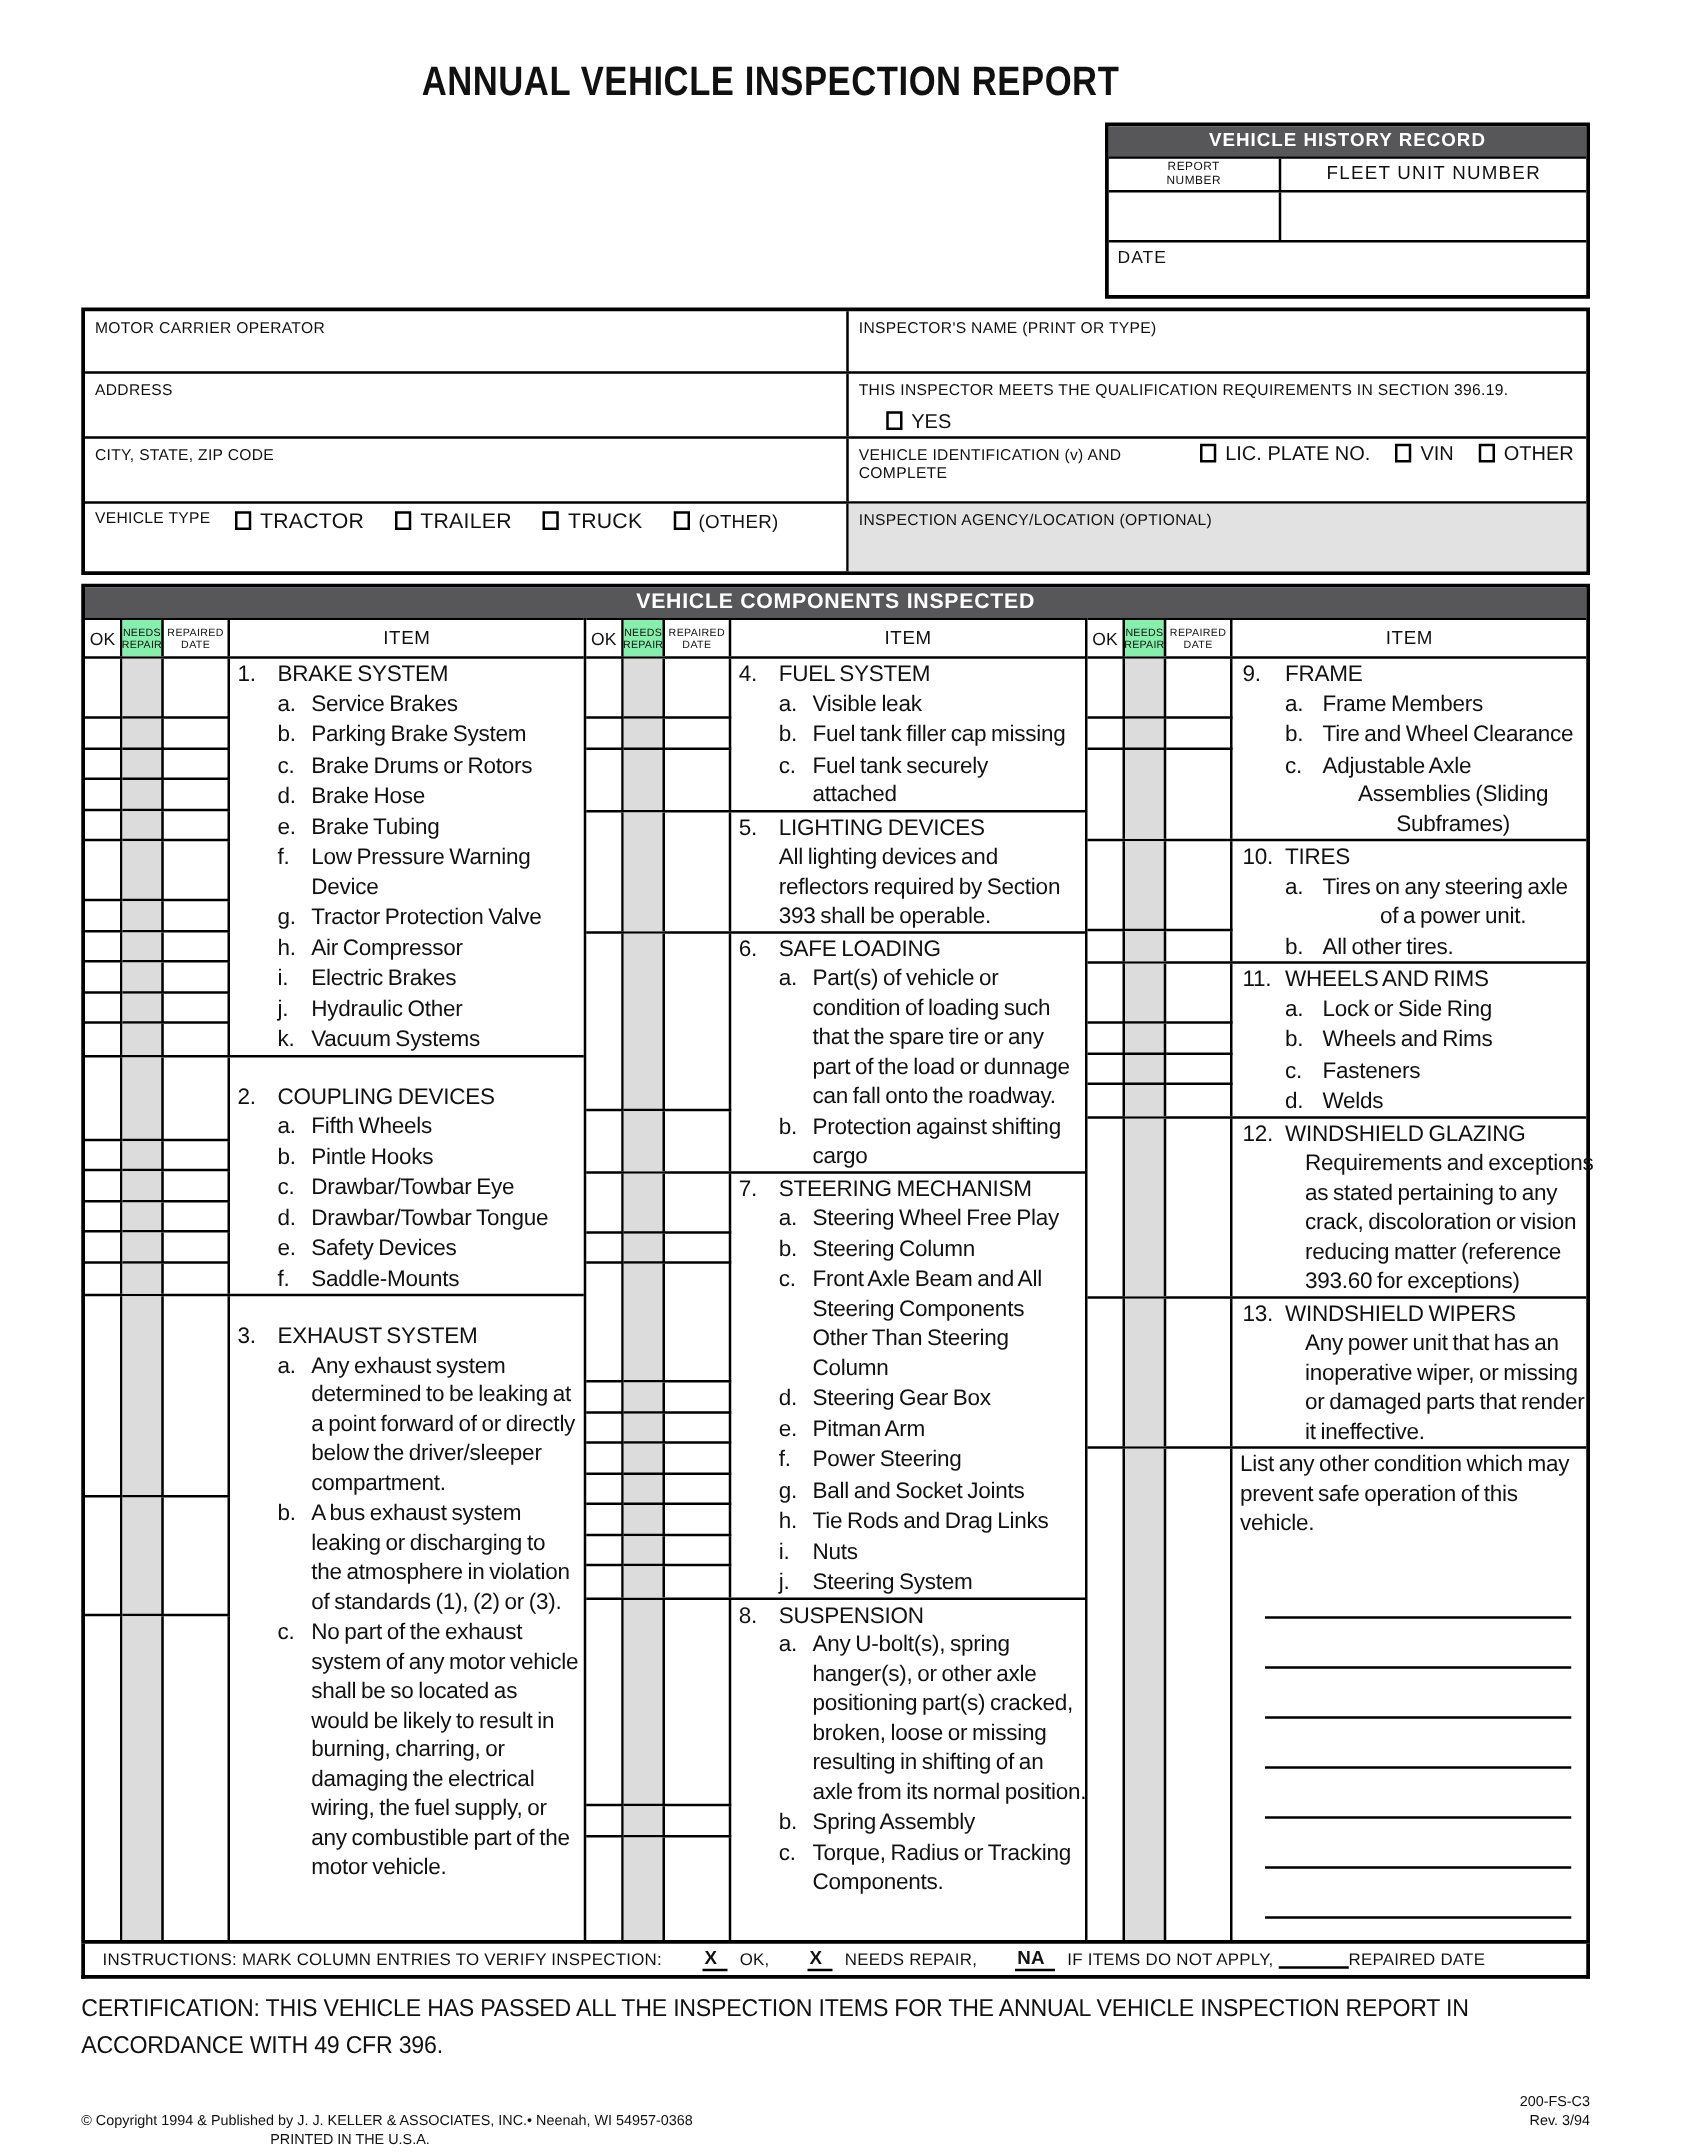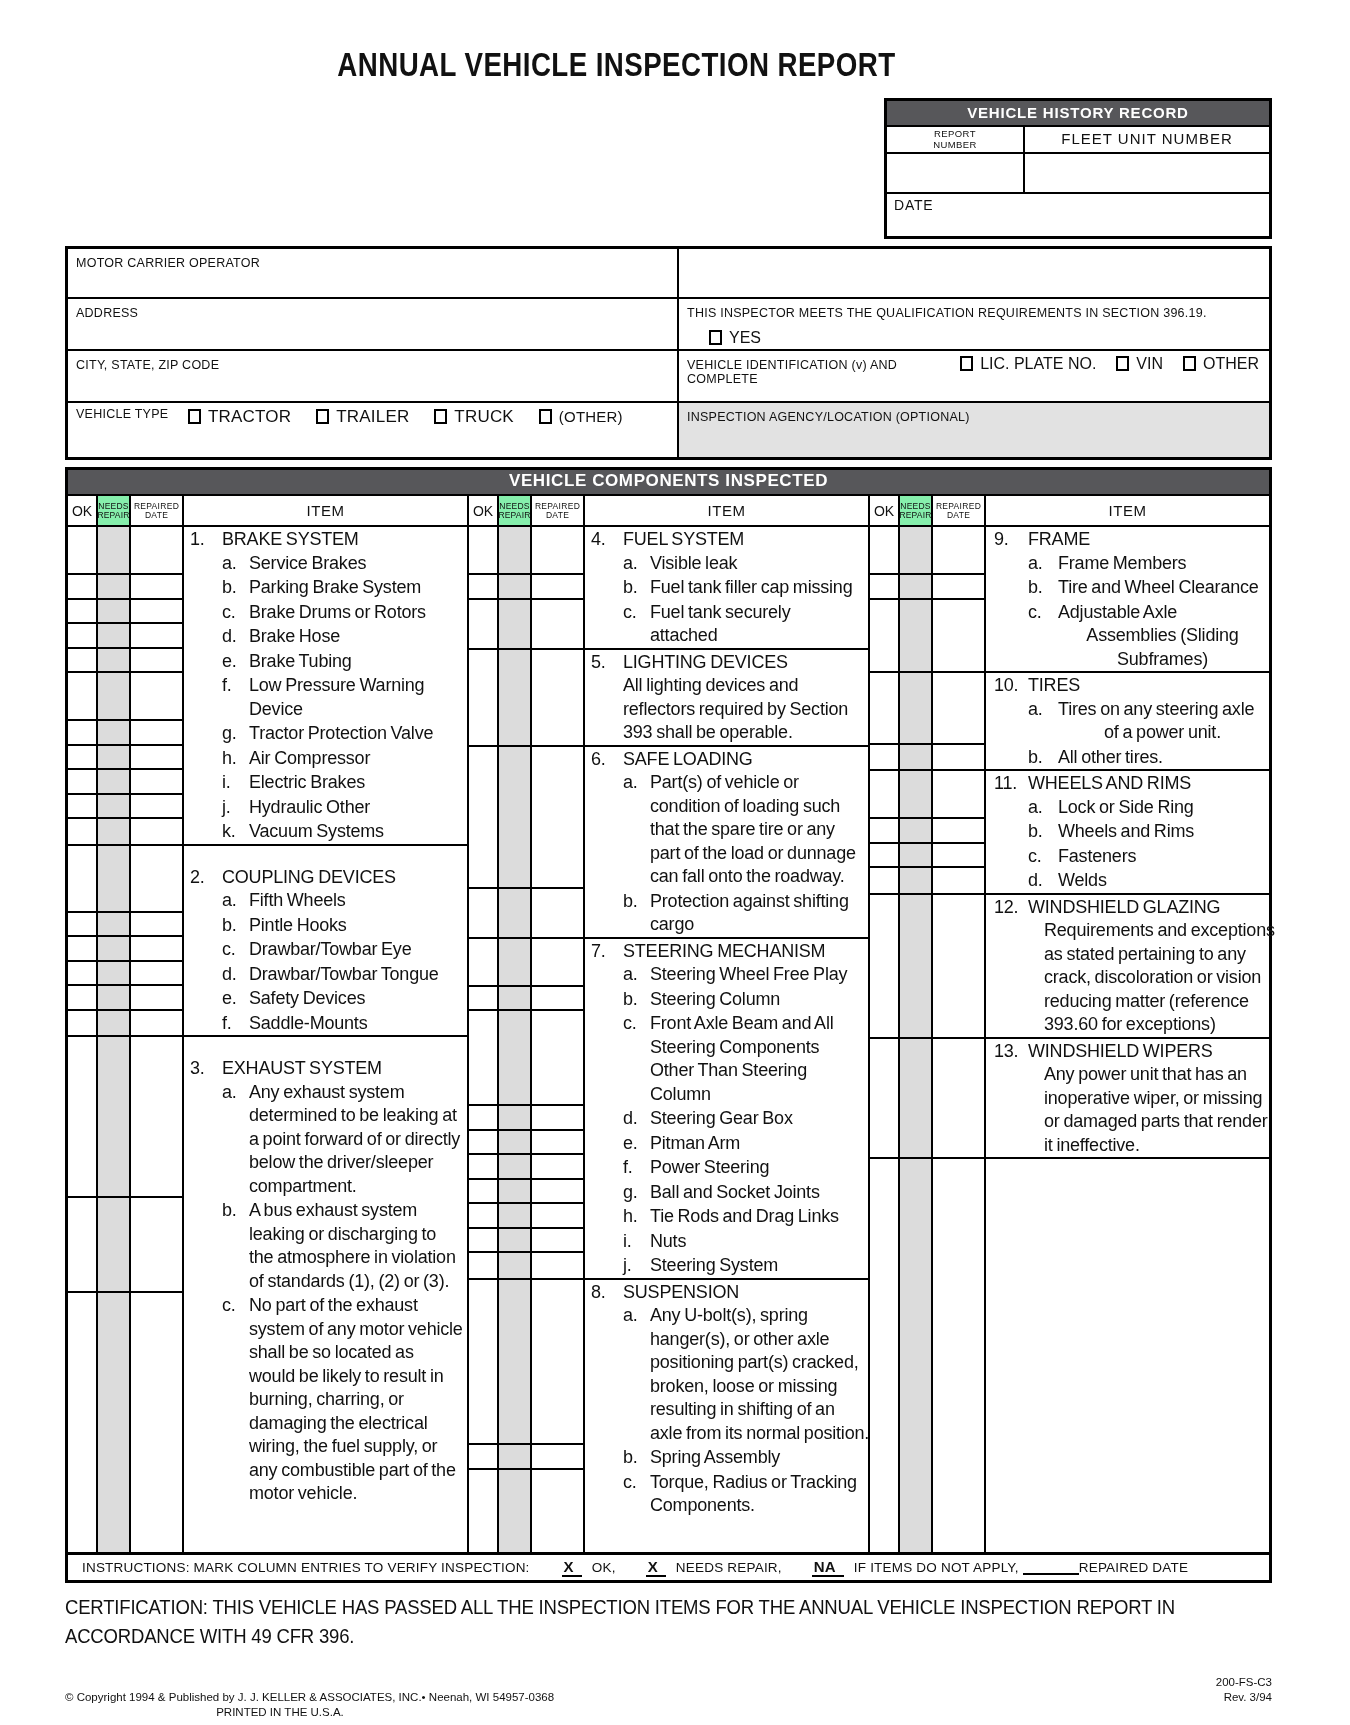--- a/index.html
+++ b/index.html
@@ -118,20 +118,23 @@
       <div class="vhr-cell vhr-date" style="flex:1">
         <span>DATE</span>
       </div>
     </div>
   </div>
 
   <div class="info">
     <div class="irow r1">
       <div class="icell ileft">
         <span class="lab">MOTOR CARRIER OPERATOR</span>
+      </div>
+      <div class="icell iright">
+        <span class="lab">INSPECTOR'S NAME (PRINT OR TYPE)</span>
       </div>
     </div>
     <div class="irow r2">
       <div class="icell ileft">
         <span class="lab">ADDRESS</span>
       </div>
       <div class="icell iright">
         <span class="lab">THIS INSPECTOR MEETS THE QUALIFICATION REQUIREMENTS IN SECTION 396.19.</span>
         <div class="yes-line">
           <span class="cb"></span><span>YES</span>
@@ -976,20 +979,38 @@
                     <span class="tx">it ineffective.</span>
                   </div>
                 </div>
               </div>
             </div>
             <div class="grp grow">
               <div class="rw fill">
                 <div class="ck ok"></div>
                 <div class="ck nr"></div>
                 <div class="ck rd"></div>
+                <div class="itemcell">
+                  <div class="ln p">
+                    <span class="tx">List any other condition which may</span>
+                  </div>
+                  <div class="ln p">
+                    <span class="tx">prevent safe operation of this</span>
+                  </div>
+                  <div class="ln p">
+                    <span class="tx">vehicle.</span>
+                  </div>
+                  <div class="uline first"></div>
+                  <div class="uline"></div>
+                  <div class="uline"></div>
+                  <div class="uline"></div>
+                  <div class="uline"></div>
+                  <div class="uline"></div>
+                  <div class="uline"></div>
+                </div>
               </div>
             </div>
           </div>
         </div>
       </div>
   </div>
 
   <div class="instr">
     <span class="seg">INSTRUCTIONS: MARK COLUMN ENTRIES TO VERIFY INSPECTION:</span>
     <span class="mk">X</span>

